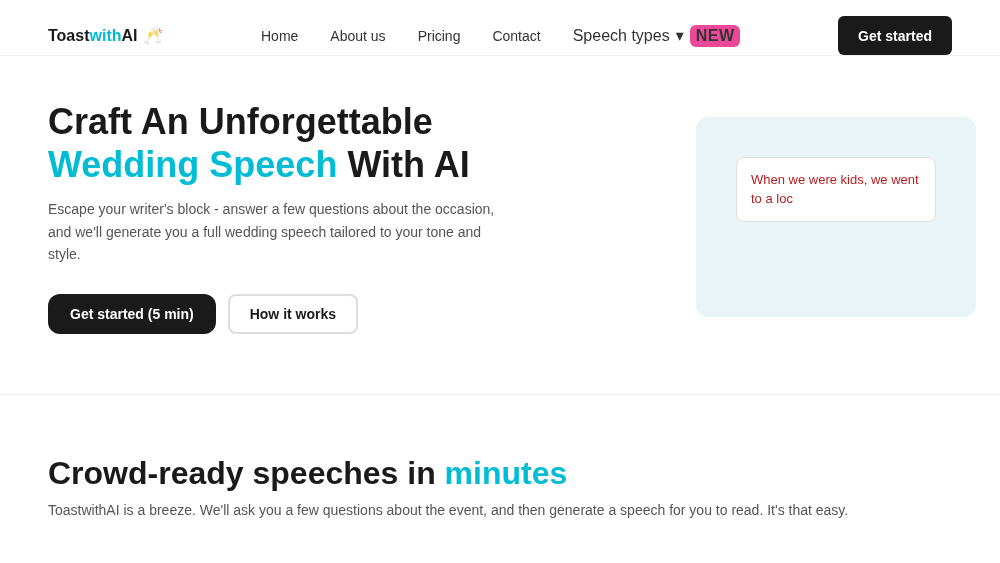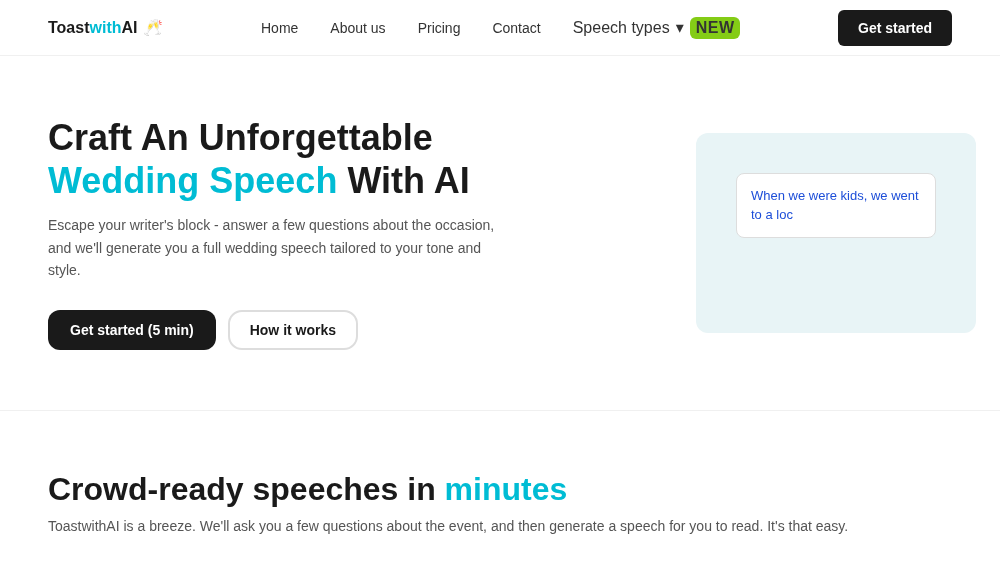--- a/index.html
+++ b/index.html
@@ -1,31 +1,31 @@
 <!DOCTYPE html>
 <html><head>
   <meta charset="utf-8">
   <style>
     * { margin: 0; padding: 0; box-sizing: border-box; }
     body { font-family: -apple-system, BlinkMacSystemFont, 'Segoe UI', sans-serif; background: #fff; color: #1a1a1a; font-size: 14px; }
 
     
     nav {
-      display: flex; align-items: center; justify-content: space-between;
-      padding: 0 48px; height: 56px; border-bottom: 1px solid #f0f0f0;
-      position: sticky; top: 0; background: #fff; z-index: 100;
+      display: flex; justify-content: space-between;
+      padding: 0 48px; height: 40px; border-bottom: 1px solid #f0f0f0;
+      position: sticky; top: 16px; background: #fff; z-index: 100;
     }
     .nav-logo { display: flex; align-items: center; gap: 6px; font-size: 16px; font-weight: 600; }
     .nav-logo-highlight { color: #00bcd4; }
     .nav-links { display: flex; align-items: center; gap: 32px; }
     .nav-links a { text-decoration: none; color: #333; font-size: 14px; }
     .speech-types-wrap { display: flex; align-items: center; gap: 6px; cursor: pointer; }
     .speech-types-wrap span { color: #333; font-size: 16px; }
     .new-badge {
-      background: #84cc16; color: #fff; font-size: 10px; font-weight: 700;
+      background: #ec4899; color: #fff; font-size: 10px; font-weight: 700;
       padding: 2px 6px; border-radius: 6px; letter-spacing: 0.5px;
     }
     .chevron-icon { font-size: 10px; color: #555; }
     .btn-get-started-nav {
       background: #1a1a1a; color: #fff; border: none; padding: 10px 20px;
       border-radius: 6px; font-size: 14px; font-weight: 700; cursor: pointer;
     }
 
     
     .hero {
@@ -37,35 +37,35 @@
     .hero-title { font-size: 36px; font-weight: 800; line-height: 1.2; margin-bottom: 12px; }
     .hero-title-highlight { color: #00bcd4; }
     .hero-description { font-size: 14px; color: #555; line-height: 1.6; margin-bottom: 28px; }
     .hero-buttons { display: flex; gap: 12px; }
     .btn-primary {
       background: #1a1a1a; color: #fff; border: none; padding: 12px 22px;
       border-radius: 12px; font-size: 14px; font-weight: 600; cursor: pointer;
     }
     .btn-secondary {
       background: #fff; color: #1a1a1a; border: 2px solid #ddd; padding: 10px 20px;
-      border-radius: 14px; font-size: 14px; font-weight: 600; cursor: pointer;
+      border-radius: 8px; font-size: 14px; font-weight: 600; cursor: pointer;
     }
 
     
     .hero-right {
       background: #e8f4f6; border-radius: 12px; padding: 40px 40px 60px 40px;
       width: 280px; min-height: 200px; display: flex; flex-direction: column;
       align-items: center; gap: 24px;
     }
     .hero-card-title {
       font-size: 22px; font-weight: 700; text-align: center; line-height: 1.3; color: #1a1a1a;
     }
     .hero-card-input {
       background: #fff; border: 1px solid #ddd; border-radius: 8px;
-      padding: 12px 14px; width: 100%; font-size: 13px; color: #1d4ed8;
+      padding: 12px 14px; width: 100%; font-size: 13px; color: #b91c1c;
       line-height: 1.5; min-height: 60px;
     }
 
     
     .features-section { padding: 60px 48px; max-width: 1000px; margin: 0 auto; }
     .features-headline { font-size: 32px; font-weight: 800; margin-bottom: 10px; }
     .features-headline-highlight { color: #00bcd4; }
     .features-subtext { font-size: 14px; color: #555; margin-bottom: 48px; }
 
     

